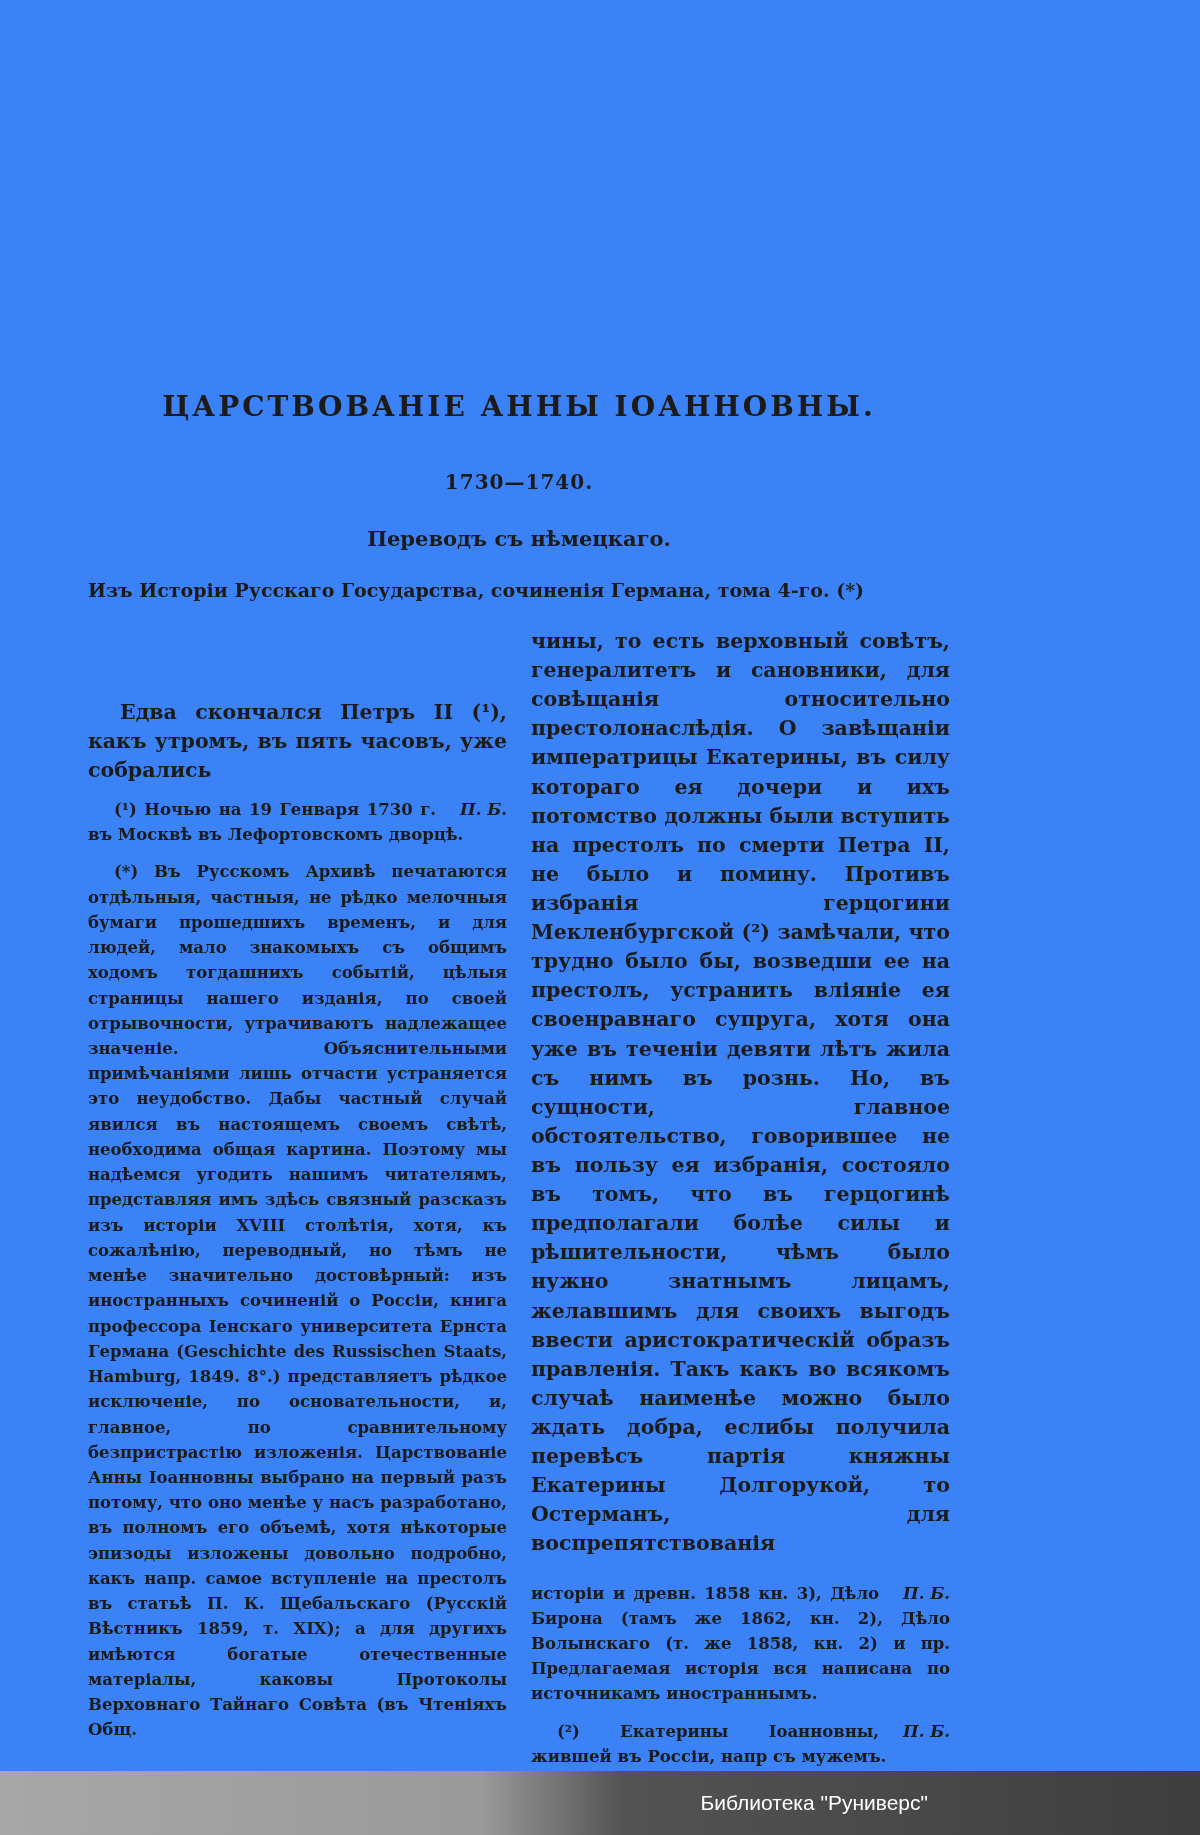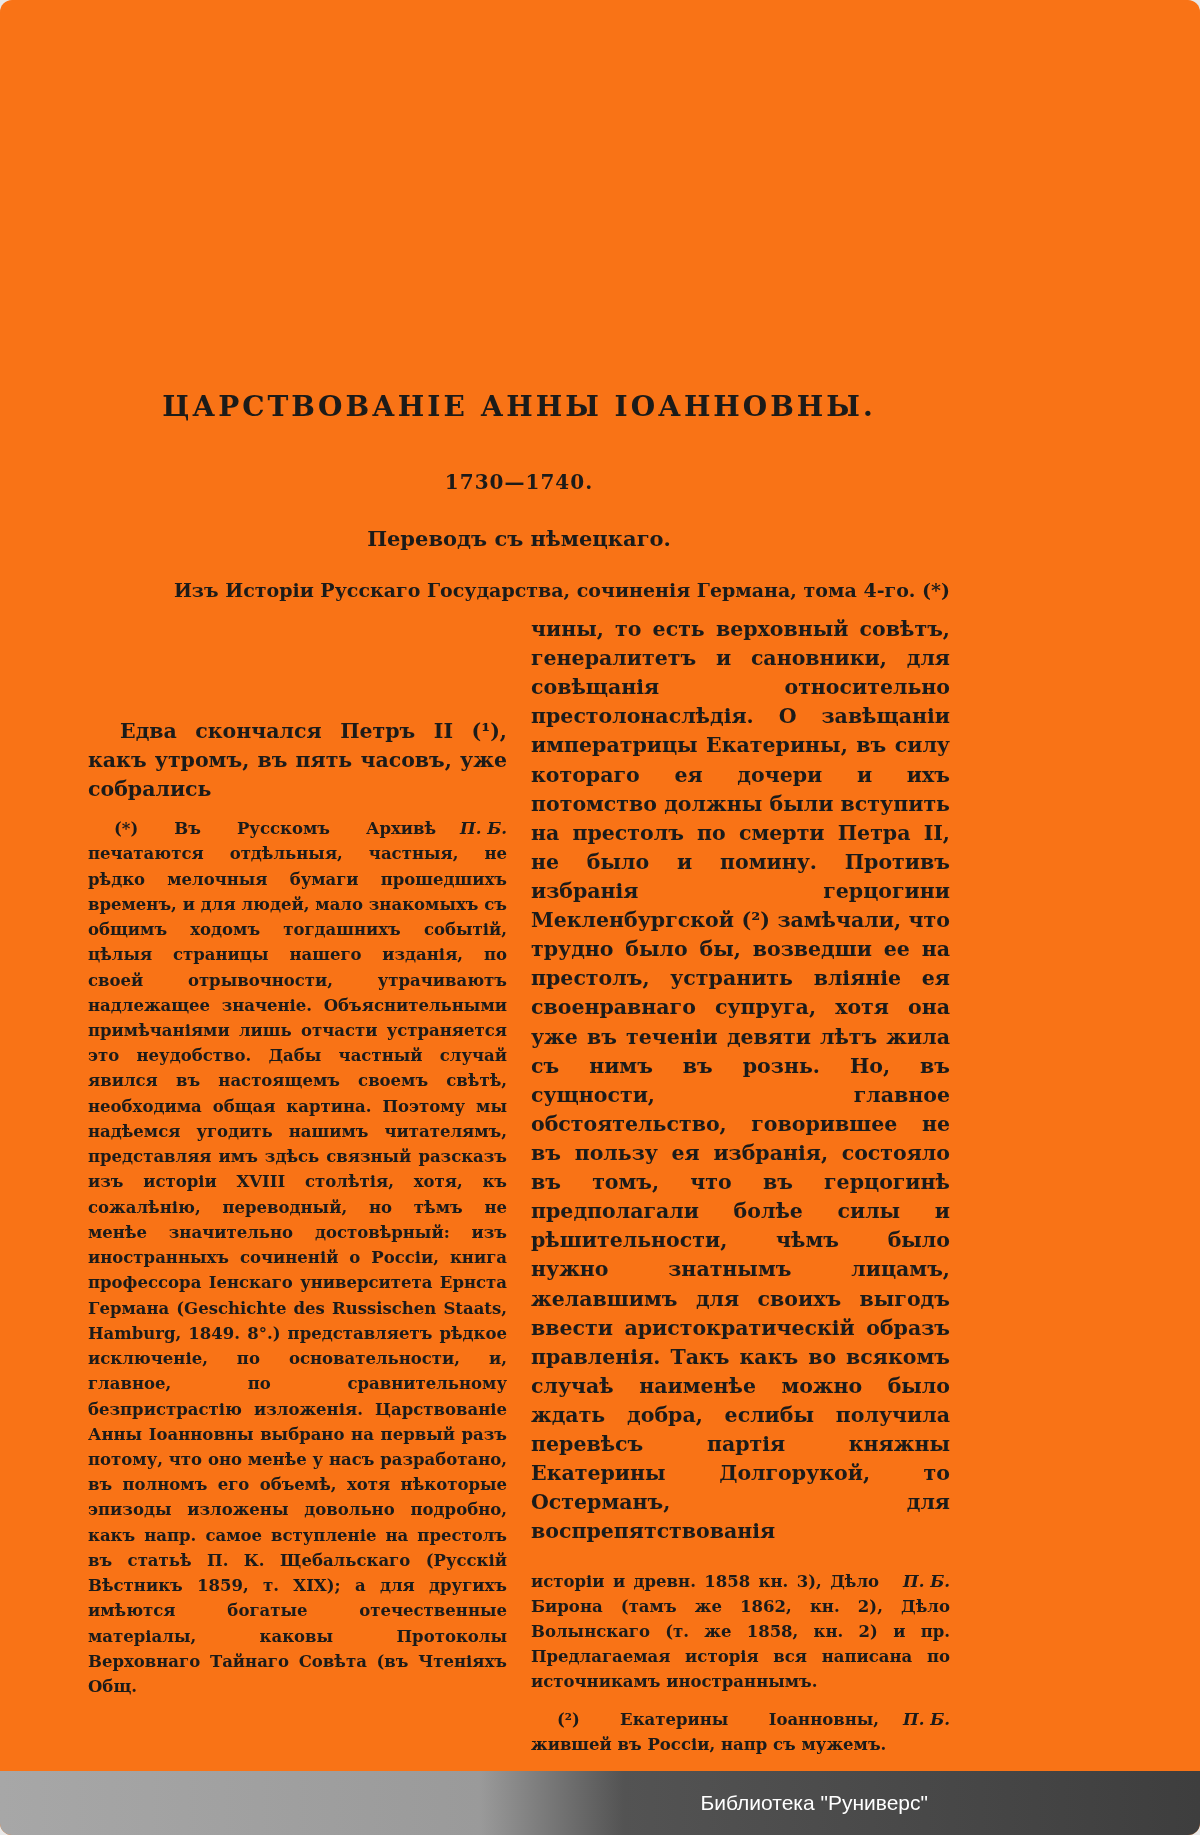--- a/index.html
+++ b/index.html
@@ -1,25 +1,24 @@
 <!DOCTYPE html>
 <html><head>
 <meta charset="utf-8">
 <style>
   html,body { margin:0; padding:0; background:#e9e9e9; }
   .sheet {
     position:relative;
     width:1200px;
     height:1835px;
     margin:0 auto;
-    background:#f97316;
+    background:#3b82f6;
     overflow:hidden;
     font-family:"DejaVu Serif", serif;
     color:#1c1b19;
-    border-radius:12px;
   }
   .content {
     position:absolute;
     left:88px;
     top:390px;
     width:862px;
   }
   .title {
     margin:0 0 22px 0;
     font-size:28px;
@@ -35,24 +34,24 @@
     margin-bottom:32px;
     margin-top:47px;
   }
   .subtitle {
     text-align:center;
     font-size:21px;
     font-weight:bold;
     margin-bottom:28px;
   }
   .source-line {
-    text-align:right;
+    text-align:left;
     font-size:19px;
     font-weight:bold;
-    margin-bottom:14px;
+    margin-bottom:26px;
   }
   .columns {
     display:flex;
     gap:24px;
     align-items:center;
   }
   .col { flex:1; min-width:0; }
   .body-text {
     margin:0;
     font-size:20.5px;
@@ -115,21 +114,21 @@
 
     <div class="subtitle">Переводъ съ нѣмецкаго.</div>
 
     <div class="source-line">Изъ Исторіи Русскаго Государства, сочиненія Германа, тома 4-го. (*)</div>
 
     <div class="columns">
 
       <div class="col">
         <p class="body-text first-indent">Едва скончался Петръ II (¹), какъ утромъ, въ пять часовъ, уже собрались</p>
 
-        <p class="footnote"><span class="sig">П. Б.</span></p>
+        <p class="footnote"><span class="sig">П. Б.</span><span>(¹) Ночью на 19 Генваря 1730 г. въ Москвѣ въ Лефортовскомъ дворцѣ.</span></p>
 
         <p class="footnote">(*) Въ Русскомъ Архивѣ печатаются отдѣльныя, частныя, не рѣдко мелочныя бумаги прошедшихъ временъ, и для людей, мало знакомыхъ съ общимъ ходомъ тогдашнихъ событій, цѣлыя страницы нашего изданія, по своей отрывочности, утрачиваютъ надлежащее значеніе. Объяснительными примѣчаніями лишь отчасти устраняется это неудобство. Дабы частный случай явился въ настоящемъ своемъ свѣтѣ, необходима общая картина. Поэтому мы надѣемся угодить нашимъ читателямъ, представляя имъ здѣсь связный разсказъ изъ исторіи XVIII столѣтія, хотя, къ сожалѣнію, переводный, но тѣмъ не менѣе значительно достовѣрный: изъ иностранныхъ сочиненій о Россіи, книга профессора Іенскаго университета Ернста Германа (Geschichte des Russischen Staats, Hamburg, 1849. 8°.) представляетъ рѣдкое исключеніе, по основательности, и, главное, по сравнительному безпристрастію изложенія. Царствованіе Анны Іоанновны выбрано на первый разъ потому, что оно менѣе у насъ разработано, въ полномъ его объемѣ, хотя нѣкоторые эпизоды изложены довольно подробно, какъ напр. самое вступленіе на престолъ въ статьѣ П. К. Щебальскаго (Русскій Вѣстникъ 1859, т. XIX); а для другихъ имѣются богатые отечественные матеріалы, каковы Протоколы Верховнаго Тайнаго Совѣта (въ Чтеніяхъ Общ.</p>
       </div>
 
       <div class="col">
         <p class="body-text">чины, то есть верховный совѣтъ, генералитетъ и сановники, для совѣщанія относительно престолонаслѣдія. О завѣщаніи императрицы Екатерины, въ силу котораго ея дочери и ихъ потомство должны были вступить на престолъ по смерти Петра II, не было и помину. Противъ избранія герцогини Мекленбургской (²) замѣчали, что трудно было бы, возведши ее на престолъ, устранить вліяніе ея своенравнаго супруга, хотя она уже въ теченіи девяти лѣтъ жила съ нимъ въ рознь. Но, въ сущности, главное обстоятельство, говорившее не въ пользу ея избранія, состояло въ томъ, что въ герцогинѣ предполагали болѣе силы и рѣшительности, чѣмъ было нужно знатнымъ лицамъ, желавшимъ для своихъ выгодъ ввести аристократическій образъ правленія. Такъ какъ во всякомъ случаѣ наименѣе можно было ждать добра, еслибы получила перевѣсъ партія княжны Екатерины Долгорукой, то Остерманъ, для воспрепятствованія</p>
 
         <p class="footnote no-indent"><span class="sig">П. Б.</span><span>исторіи и древн. 1858 кн. 3), Дѣло Бирона (тамъ же 1862, кн. 2), Дѣло Волынскаго (т. же 1858, кн. 2) и пр. Предлагаемая исторія вся написана по источникамъ иностраннымъ.</span></p>
 
         <p class="footnote"><span class="sig">П. Б.</span><span>(²) Екатерины Іоанновны, жившей въ Россіи, напр съ мужемъ.</span></p>

